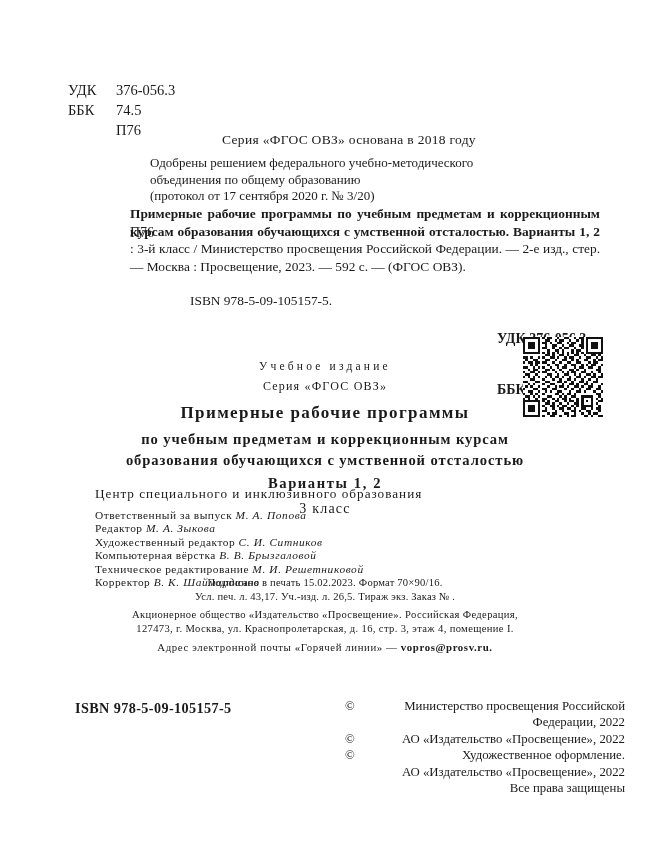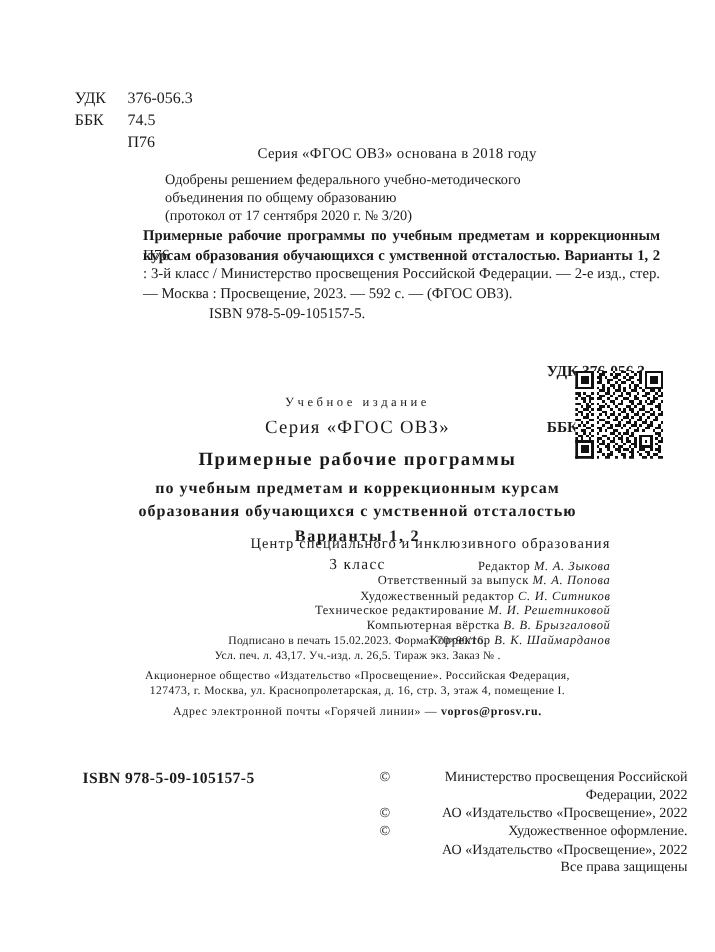--- a/index.html
+++ b/index.html
@@ -35,21 +35,21 @@
   }
   .class-key {
     width: 48px;
     display: inline-block;
   }
   .class-val { display: inline-block; }
 
   
   .series-line {
     position: absolute;
-    left: 156px;
+    left: 144px;
     top: 132px;
     width: 410px;
     text-align: center;
     font-size: 13.5px;
     letter-spacing: .3px;
   }
   .approval {
     position: absolute;
     left: 150px;
     top: 155px;
@@ -72,21 +72,21 @@
     font-size: 14px;
   }
   .biblio-body {
     font-size: 13.4px;
     line-height: 17.6px;
     text-align: justify;
   }
   .biblio-body b { font-weight: bold; }
   .biblio-isbn {
     margin-left: 38px;
-    margin-top: 2px;
+    margin-top: 18px;
     text-indent: 22px;
     font-size: 13.4px;
   }
 
   
   .class-right {
     position: absolute;
     left: 497px;
     top: 296px;
     font-weight: bold;
@@ -112,21 +112,21 @@
     top: 360px;
     width: 460px;
     text-align: center;
   }
   .edition-kind {
     font-size: 11.5px;
     letter-spacing: 3.2px;
     margin-bottom: 7px;
   }
   .edition-series {
-    font-size: 17px;
+    font-size: 12px;
     letter-spacing: 1.2px;
     margin-bottom: 9px;
   }
   .edition-title {
     font-weight: bold;
     font-size: 17px;
     letter-spacing: 1.4px;
     margin-bottom: 6px;
   }
   .edition-sub {
@@ -146,21 +146,21 @@
     letter-spacing: 1.2px;
     margin-top: 9px;
   }
 
   
   .credits {
     position: absolute;
     left: 95px;
     top: 486px;
     width: 460px;
-    text-align: right;
+    text-align: left;
   }
   .credits-center {
     font-size: 13.2px;
     letter-spacing: 1px;
     margin-bottom: 7px;
   }
   .credit-line {
     font-size: 11.4px;
     line-height: 13.4px;
     letter-spacing: .5px;
@@ -586,25 +586,25 @@
     <div class="edition-series">Серия  «ФГОС  ОВЗ»</div>
     <div class="edition-title">Примерные  рабочие  программы</div>
     <div class="edition-sub">по  учебным  предметам  и  коррекционным  курсам</div>
     <div class="edition-sub">образования  обучающихся  с  умственной  отсталостью</div>
     <div class="edition-variants">Варианты  1,  2</div>
     <div class="edition-grade">3  класс</div>
   </div>
 
   <div class="credits">
     <div class="credits-center">Центр  специального  и  инклюзивного  образования</div>
+    <div class="credit-line"><span>Ответственный  за  выпуск</span> <i>М.  А.  Попова</i></div>
     <div class="credit-line"><span>Редактор</span> <i>М.  А.  Зыкова</i></div>
-    <div class="credit-line"><span>Ответственный  за  выпуск</span> <i>М.  А.  Попова</i></div>
     <div class="credit-line"><span>Художественный  редактор</span> <i>С.  И.  Ситников</i></div>
+    <div class="credit-line"><span>Компьютерная  вёрстка</span> <i>В.  В.  Брызгаловой</i></div>
     <div class="credit-line"><span>Техническое  редактирование</span> <i>М.  И.  Решетниковой</i></div>
-    <div class="credit-line"><span>Компьютерная  вёрстка</span> <i>В.  В.  Брызгаловой</i></div>
     <div class="credit-line"><span>Корректор</span> <i>В.  К.  Шаймарданов</i></div>
   </div>
 
   <div class="imprint">
     <div class="imp-line">Подписано в печать 15.02.2023. Формат 70×90/16.</div>
     <div class="imp-line">Усл. печ. л. 43,17. Уч.-изд. л. 26,5. Тираж              экз. Заказ №              .</div>
     <div class="imp-gap"></div>
     <div class="imp-addr">Акционерное  общество  «Издательство  «Просвещение».  Российская  Федерация,</div>
     <div class="imp-addr">127473,  г.  Москва,  ул.  Краснопролетарская,  д.  16,  стр.  3,  этаж  4,  помещение  I.</div>
     <div class="imp-email"><span>Адрес  электронной  почты  «Горячей  линии»  —  </span><b>vopros@prosv.ru.</b></div>

